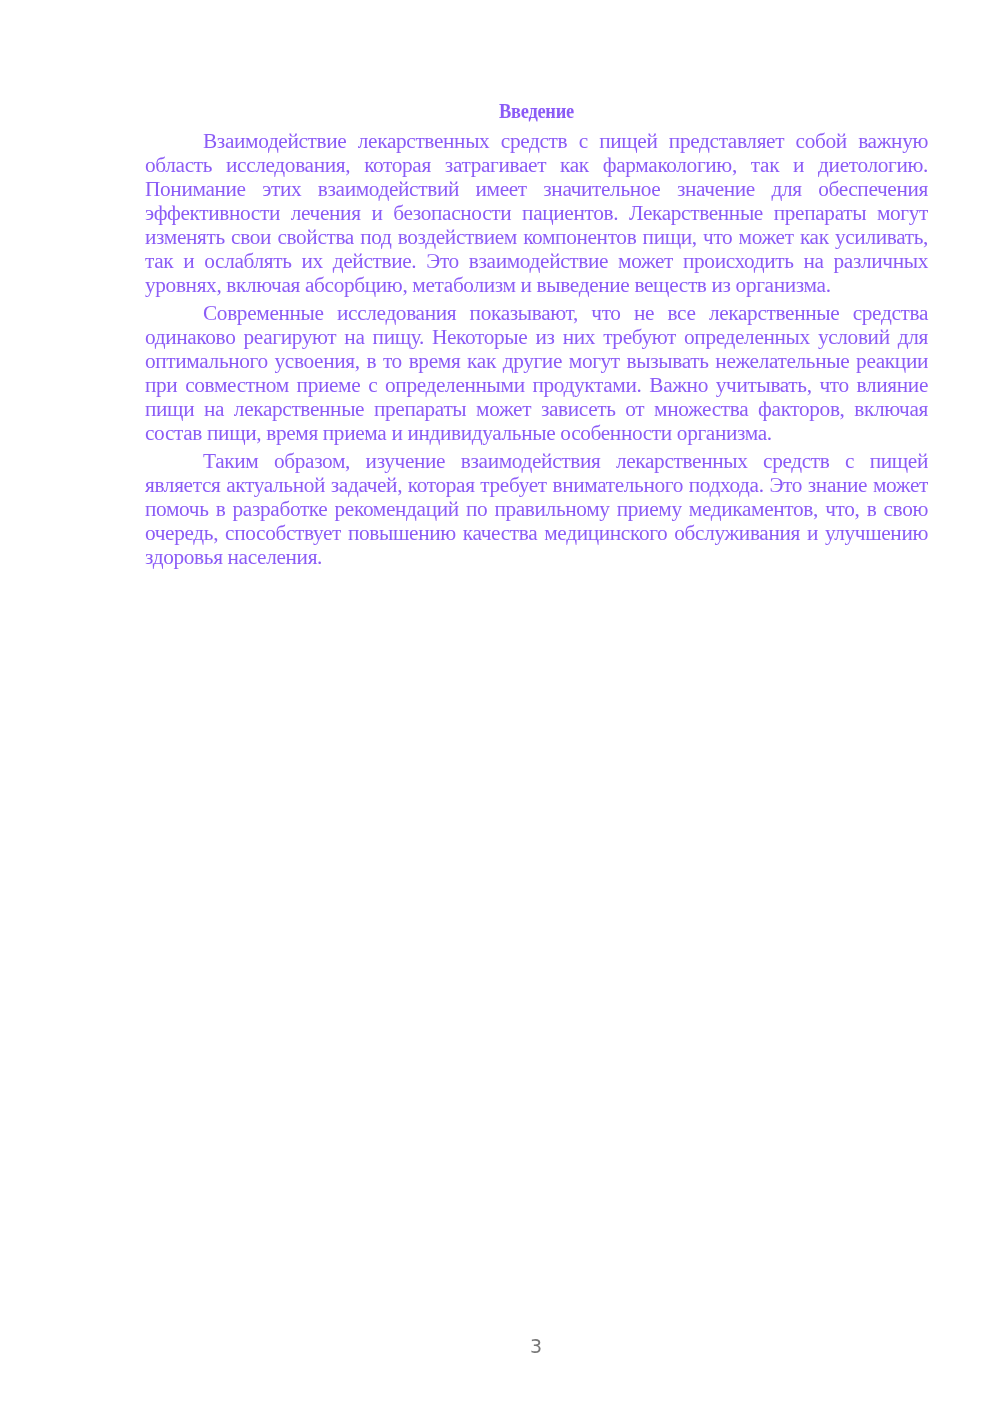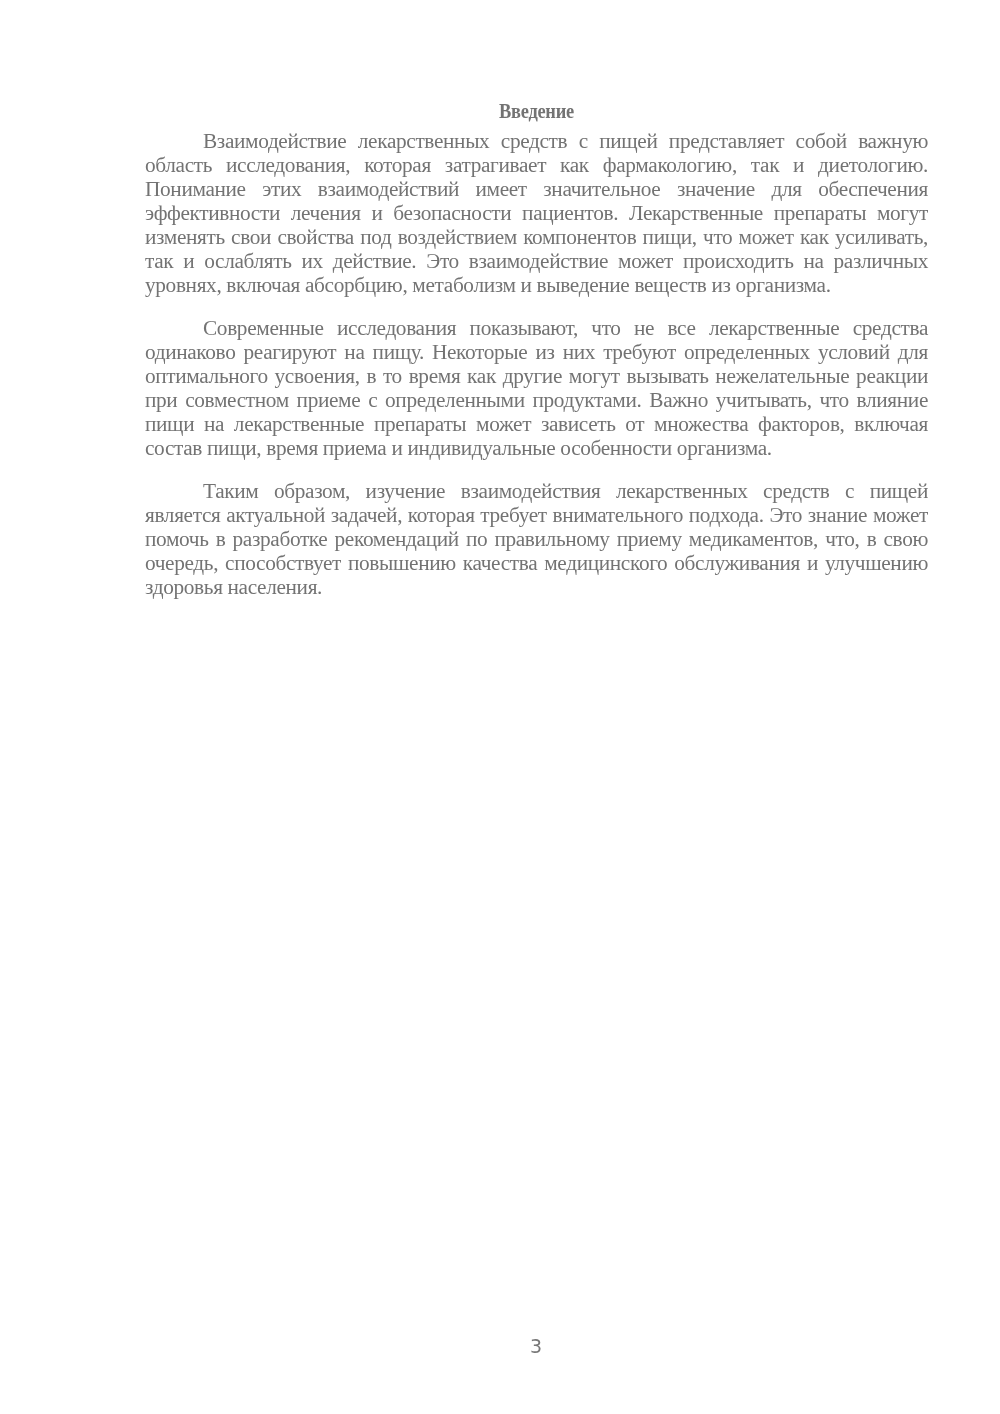--- a/index.html
+++ b/index.html
@@ -1,31 +1,31 @@
 <!DOCTYPE html>
 <html><head>
   <meta charset="utf-8">
   <style>
     html, body { margin: 0; padding: 0; background: #ffffff; }
     body { width: 1000px; height: 1414px; position: relative; overflow: hidden; }
     .page {
       position: absolute; left: 145px; top: 96px; width: 783px;
-      font-family: "Liberation Serif", serif; color: #737373;
+      font-family: "Liberation Serif", serif; color: #8b5cf6;
     }
     .title {
       text-align: center; font-weight: bold; font-size: 20px;
       line-height: 30px; margin: 0 0 3px 0; letter-spacing: -0.3px;
       transform: scaleX(0.92);
     }
     .para {
       font-size: 21.3px; line-height: 24px; text-align: justify;
       text-indent: 58px; margin: 0; letter-spacing: -0.35px;
       word-spacing: 0px;
     }
-    .para + .para { margin-top: 19px; }
+    .para + .para { margin-top: 4px; }
     .page-number {
       position: absolute; left: 0; width: 1000px; top: 1335px; text-align: center;
       font-family: "DejaVu Sans", sans-serif; font-size: 19px; color: #777777;
       padding-left: 72px; box-sizing: border-box;
     }
   </style>
 </head>
 <body>
 
 <div class="page">

